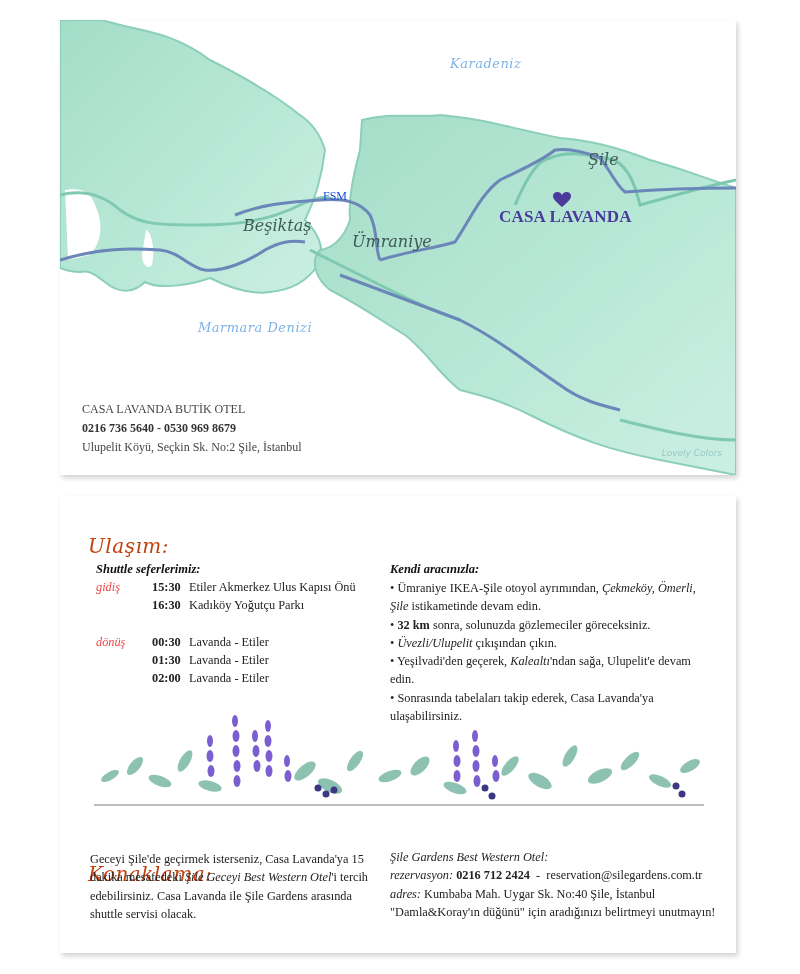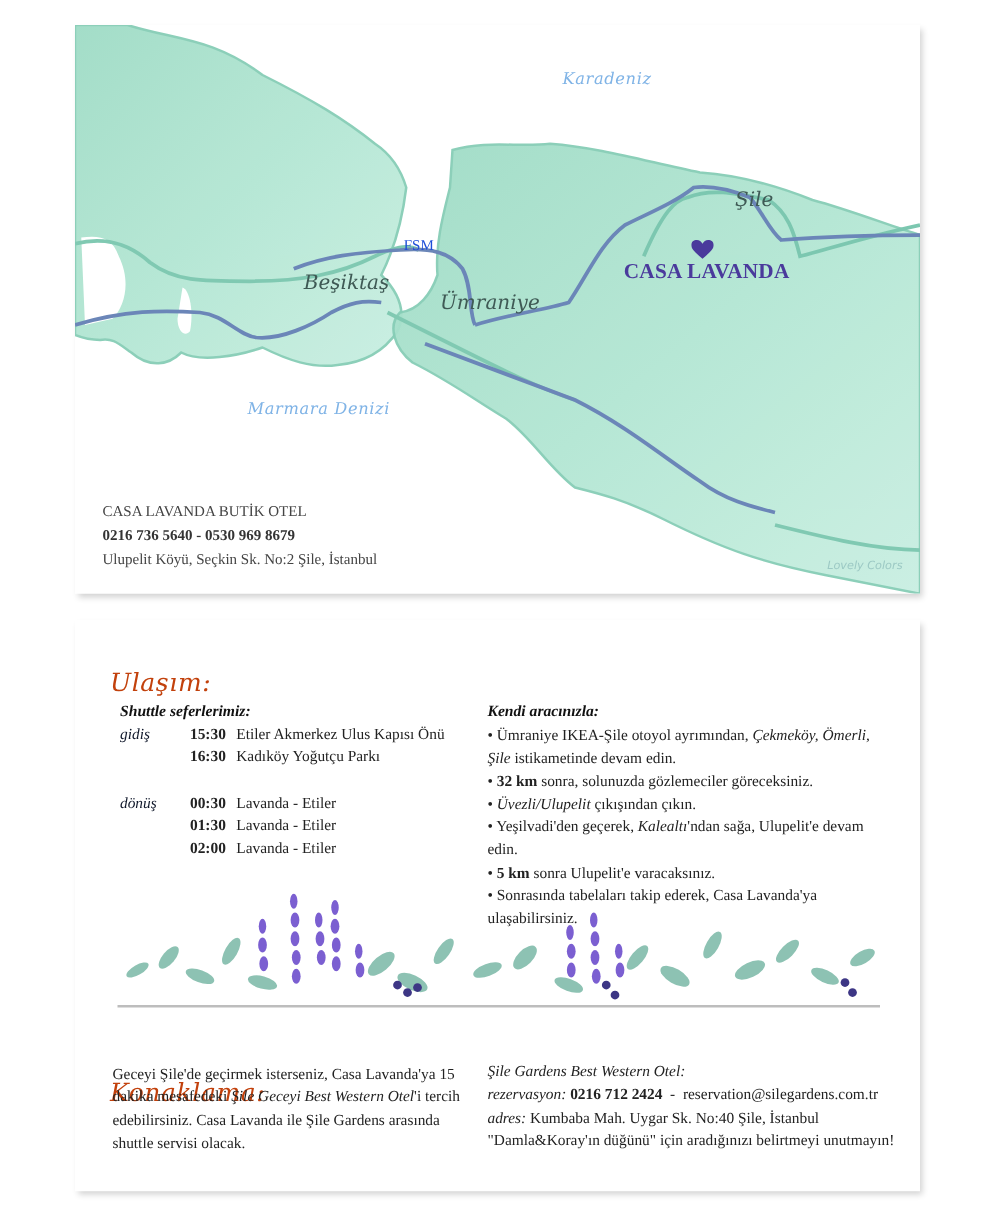--- a/index.html
+++ b/index.html
@@ -15,21 +15,21 @@
   .casa{color:#4a3a9c;font-size:17px;font-weight:bold;font-family:"Liberation Serif",serif;letter-spacing:0.2px;}
   .heart{position:absolute;}
   .addr{position:absolute;left:22px;top:380px;font-size:12px;line-height:19px;color:#444;}
   .addr .phone{font-weight:bold;color:#333;}
   .credit{position:absolute;right:14px;top:428px;font-size:9px;color:#9cc9c4;font-family:"DejaVu Sans",sans-serif;font-style:italic;}
   .heading{position:absolute;font-family:"DejaVu Serif",serif;font-style:italic;font-size:20px;color:#c2410c;letter-spacing:0.5px;}
   .subhead{font-weight:bold;font-style:italic;font-size:12.5px;color:#111;}
   .txt{font-size:12.3px;line-height:18.3px;color:#222;}
   table.shuttle{border-collapse:collapse;font-size:12.3px;}
   table.shuttle td{padding:0;height:18.3px;vertical-align:top;}
-  td.lbl{width:56px;font-style:italic;color:#0f172a;}
+  td.lbl{width:56px;font-style:italic;color:#ef4444;}
   td.time{width:30px;font-weight:bold;padding-right:7px !important;}
   .spacer td{height:18px;}
   .flowers{position:absolute;left:30px;top:210px;width:618px;height:100px;}
   .divider{position:absolute;left:34px;top:308px;width:610px;height:2px;background:#bdbdbd;}
   ul.dir{list-style:none;margin:0;padding:0;}
   ul.dir li{position:relative;}
   b{font-weight:bold;}
   i{font-style:italic;}
 </style>
 </head>
@@ -127,21 +127,20 @@
       </table>
   </div>
 
   <div style="position:absolute;left:330px;top:66px;width:320px;">
     <div class="subhead">Kendi aracınızla:</div>
     <ul class="dir txt" style="margin-top:2px;">
       <li>• <span>Ümraniye IKEA-Şile otoyol ayrımından, </span><i>Çekmeköy, Ömerli, Şile</i><span> istikametinde devam edin.</span></li>
       <li>• <b>32 km</b><span> sonra, solunuzda gözlemeciler göreceksiniz.</span></li>
       <li>• <i>Üvezli/Ulupelit</i><span> çıkışından çıkın.</span></li>
       <li>• <span>Yeşilvadi'den geçerek, </span><i>Kalealtı</i><span>'ndan sağa, Ulupelit'e devam edin.</span></li>
-      <li>• <b>5 km</b><span> sonra Ulupelit'e varacaksınız.</span></li>
       <li>• <span>Sonrasında tabelaları takip ederek, Casa Lavanda'ya ulaşabilirsiniz.</span></li>
     </ul>
   </div>
 
   <svg class="flowers" viewBox="0 0 618 100">
     <g fill="#7ab8a6" opacity="0.85">
       <ellipse cx="20" cy="70" rx="10" ry="4" transform="rotate(-30 20 70)"></ellipse>
       <ellipse cx="45" cy="60" rx="11" ry="5" transform="rotate(-50 45 60)"></ellipse>
       <ellipse cx="70" cy="75" rx="12" ry="5" transform="rotate(20 70 75)"></ellipse>
       <ellipse cx="95" cy="55" rx="12" ry="5" transform="rotate(-60 95 55)"></ellipse>

